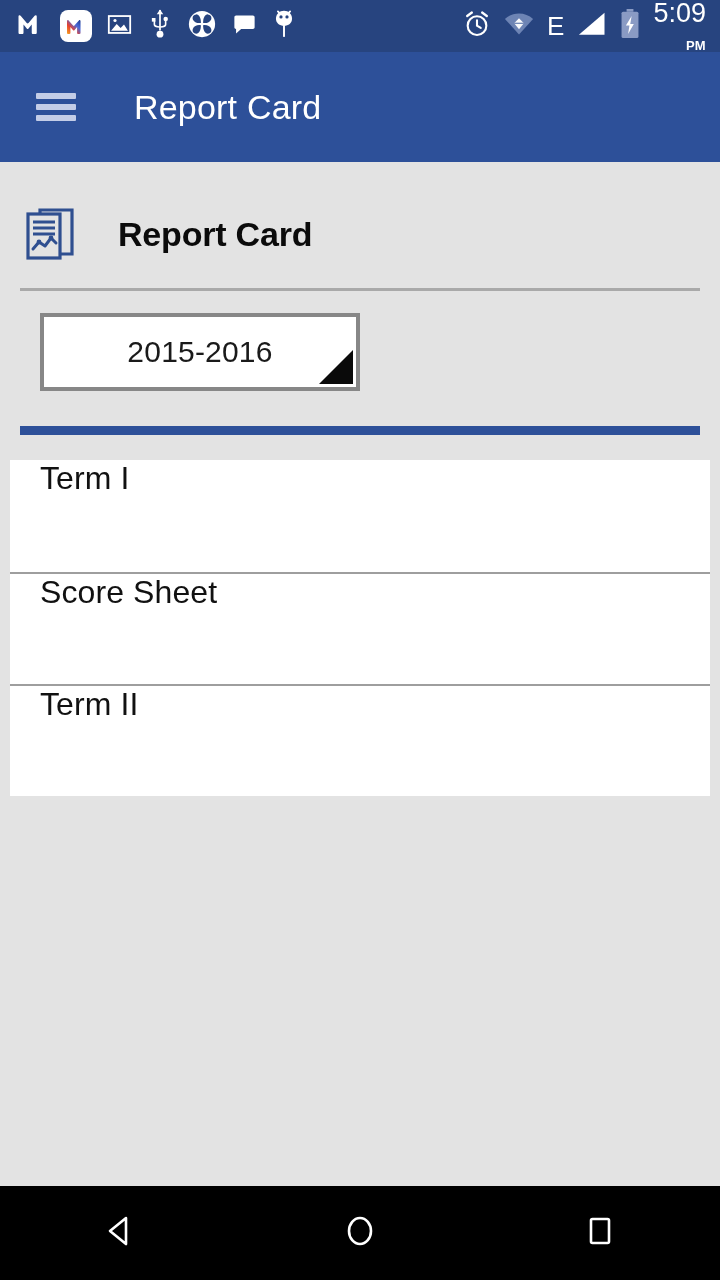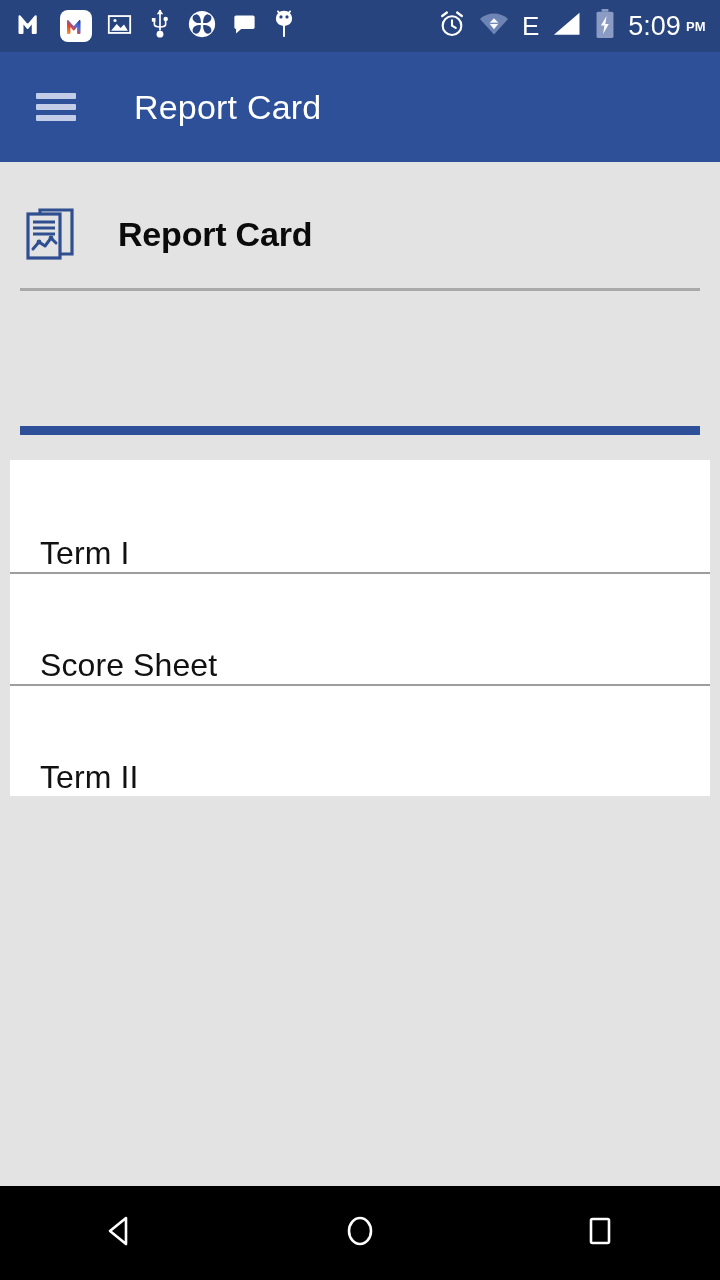--- a/index.html
+++ b/index.html
@@ -55,22 +55,23 @@
     justify-content: center;
   }
 
   .clock-time {
     color: #ffffff;
     font-size: 27px;
     font-weight: 500;
     letter-spacing: 0px;
     line-height: 1;
     display: flex;
-    align-items: center;
-    gap: 5px;
+    align-items: flex-end;
+    gap: 12px;
+    flex-direction: column;
   }
   .clock-ampm {
     font-size: 13px;
     font-weight: 700;
     letter-spacing: 0.3px;
   }
 
   
   .app-bar {
     position: absolute;
@@ -184,21 +185,21 @@
   .list-card {
     position: absolute;
     left: 10px;
     top: 298px;
     width: 700px;
     background: #ffffff;
   }
   .list-item {
     height: 112px;
     display: flex;
-    align-items: flex-end;
+    align-items: flex-start;
     padding-left: 30px;
     box-sizing: border-box;
     cursor: pointer;
     background: #ffffff;
   }
   .list-item + .list-item {
     border-top: 2px solid #9e9e9e;
   }
   .list-item-label {
     font-size: 32px;
@@ -368,20 +369,24 @@
           <path d="M11 45 L17 38 L23 42 L29 34 L34 39" fill="none" stroke="#2f4f90" stroke-width="3" stroke-linejoin="round" stroke-linecap="round"></path>
           <circle cx="17" cy="38" r="2.4" fill="#2f4f90"></circle>
           <circle cx="29" cy="34" r="2.4" fill="#2f4f90"></circle>
         </svg>
       </span>
       <span class="page-head-title">Report Card</span>
     </div>
 
     <div class="head-divider"></div>
 
+    <div class="spinner">
+      <span class="spinner-value">2015-2016</span>
+      <span class="spinner-arrow"></span>
+    </div>
 
     <div class="blue-divider"></div>
 
     <div class="list-card">
       <div class="list-item">
         <span class="list-item-label">Term I</span>
       </div>
       <div class="list-item">
         <span class="list-item-label">Score Sheet</span>
       </div>

